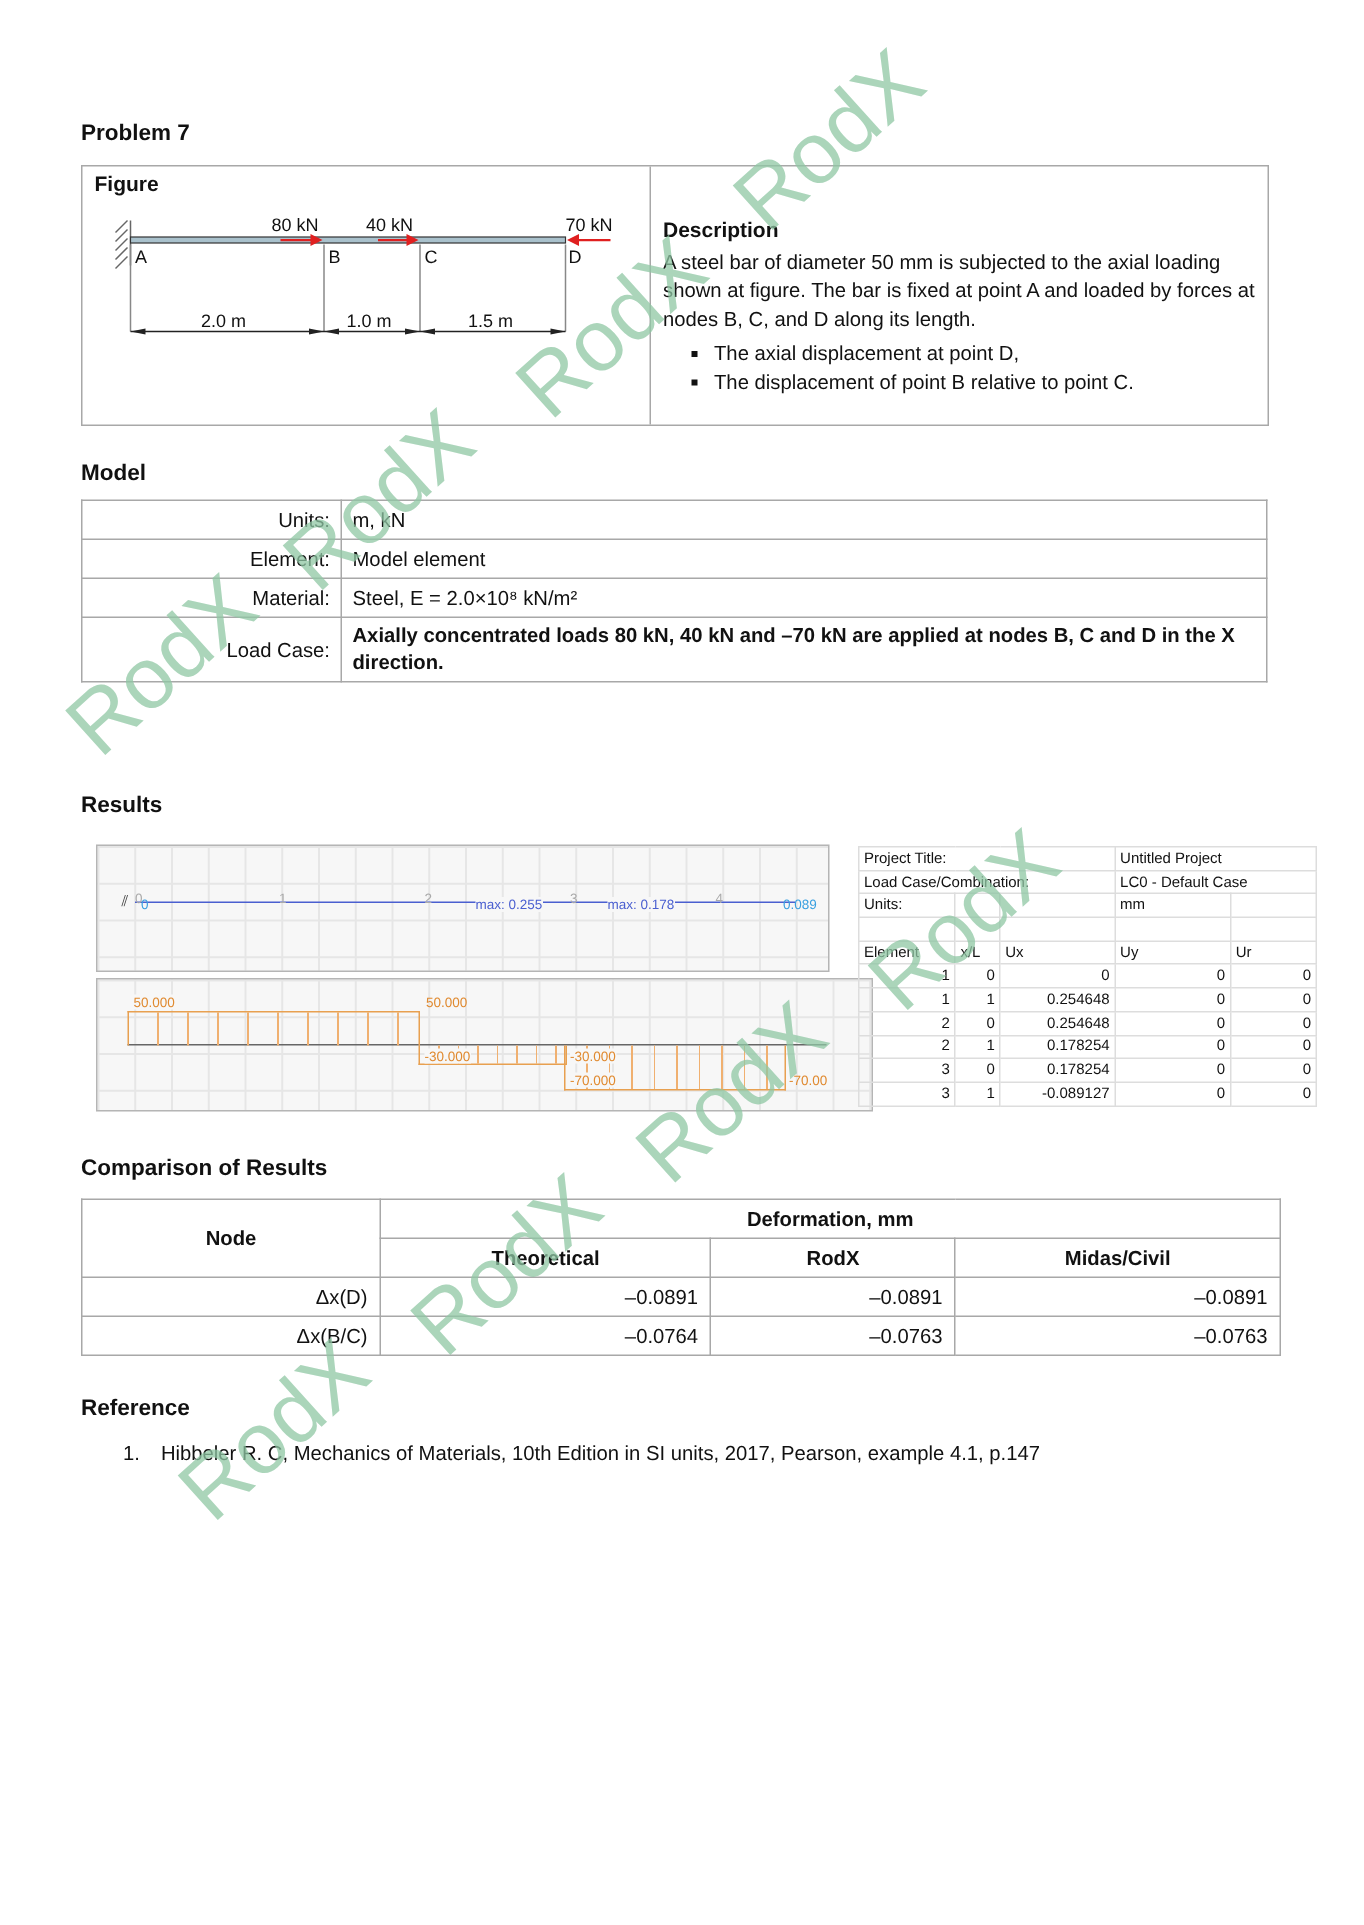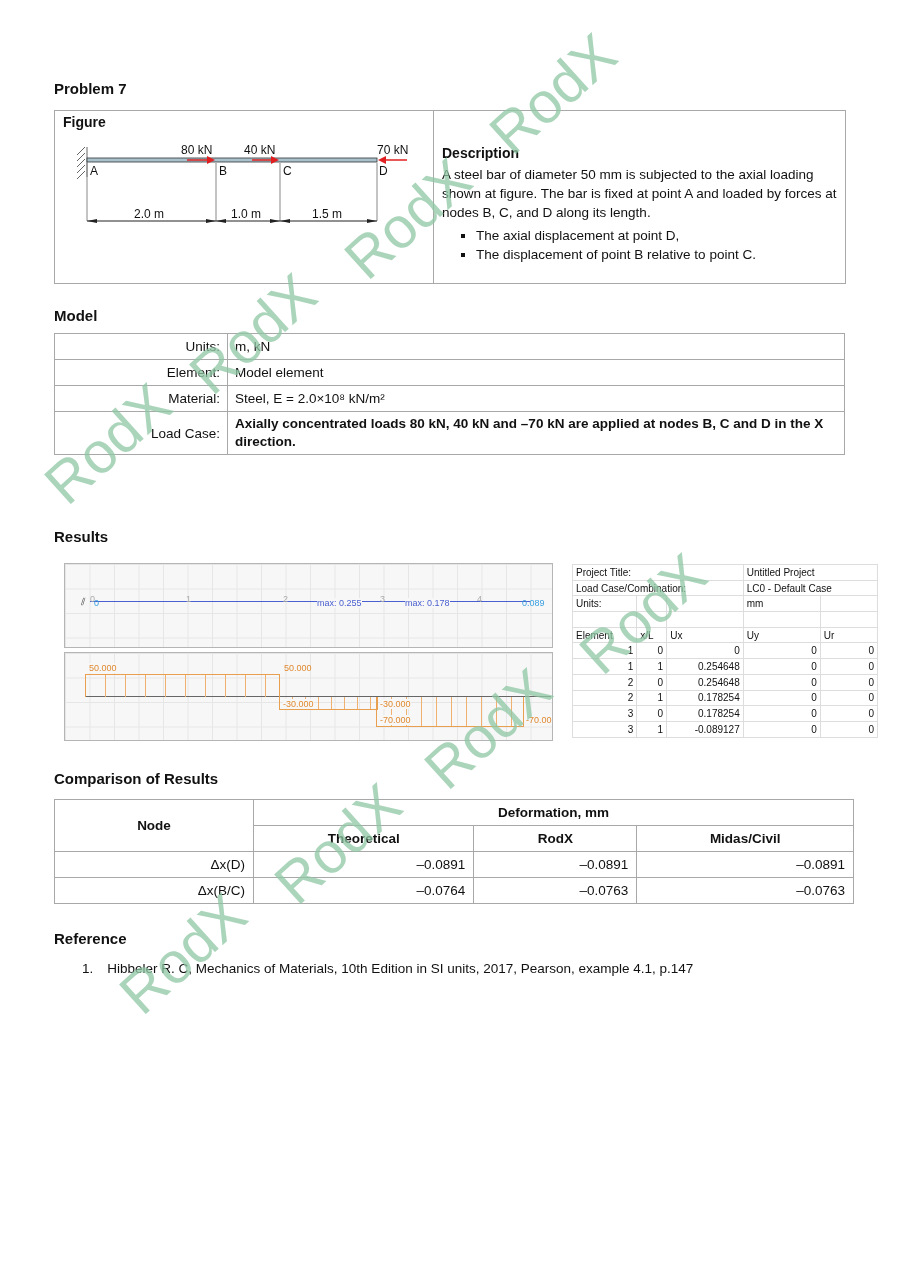--- a/index.html
+++ b/index.html
@@ -122,21 +122,21 @@
   <div class="lbl" style="left:252px;top:34px;color:#4a5fd0;background:#f7f7f7;">max: 0.255</div>
   <div class="lbl" style="left:340px;top:34px;color:#4a5fd0;background:#f7f7f7;">max: 0.178</div>
   <div class="lbl" style="left:457px;top:34px;color:#3aa0e0;">0.089</div>
   <div class="lbl" style="left:25px;top:30px;color:#aaa;">0</div>
   <div class="lbl" style="left:121px;top:30px;color:#aaa;">1</div>
   <div class="lbl" style="left:218px;top:30px;color:#aaa;">2</div>
   <div class="lbl" style="left:315px;top:30px;color:#aaa;">3</div>
   <div class="lbl" style="left:412px;top:30px;color:#aaa;">4</div>
 </div>
 
-<div class="plot" style="left:64px;top:652px;width:487px;height:87px;">
+<div class="plot" style="left:64px;top:652px;width:487px;height:87px;padding-left:29px;">
   <div style="position:absolute;left:20px;top:43px;width:466px;height:1px;background:#666;"></div>
   <div style="position:absolute;left:20px;top:21px;width:193px;height:22px;border:1px solid #e8a050;border-bottom:none;background:repeating-linear-gradient(90deg,transparent 0 19px,#f0b070 19px 20px);"></div>
   <div style="position:absolute;left:214px;top:44px;width:97px;height:12px;border:1px solid #e8a050;border-top:none;background:repeating-linear-gradient(90deg,transparent 0 12px,#f0b070 12px 13px);"></div>
   <div style="position:absolute;left:311px;top:44px;width:146px;height:29px;border:1px solid #e8a050;border-top:none;background:repeating-linear-gradient(90deg,transparent 0 14px,#f0b070 14px 15px);"></div>
   <div class="lbl" style="left:24px;top:10px;color:#e08a30;background:#f7f7f7;">50.000</div>
   <div class="lbl" style="left:219px;top:10px;color:#e08a30;">50.000</div>
   <div class="lbl" style="left:218px;top:46px;color:#e08a30;background:#f7f7f7;">-30.000</div>
   <div class="lbl" style="left:315px;top:46px;color:#e08a30;background:#f7f7f7;">-30.000</div>
   <div class="lbl" style="left:315px;top:62px;color:#e08a30;background:#f7f7f7;">-70.000</div>
   <div class="lbl" style="left:461px;top:62px;color:#e08a30;">-70.00</div>

